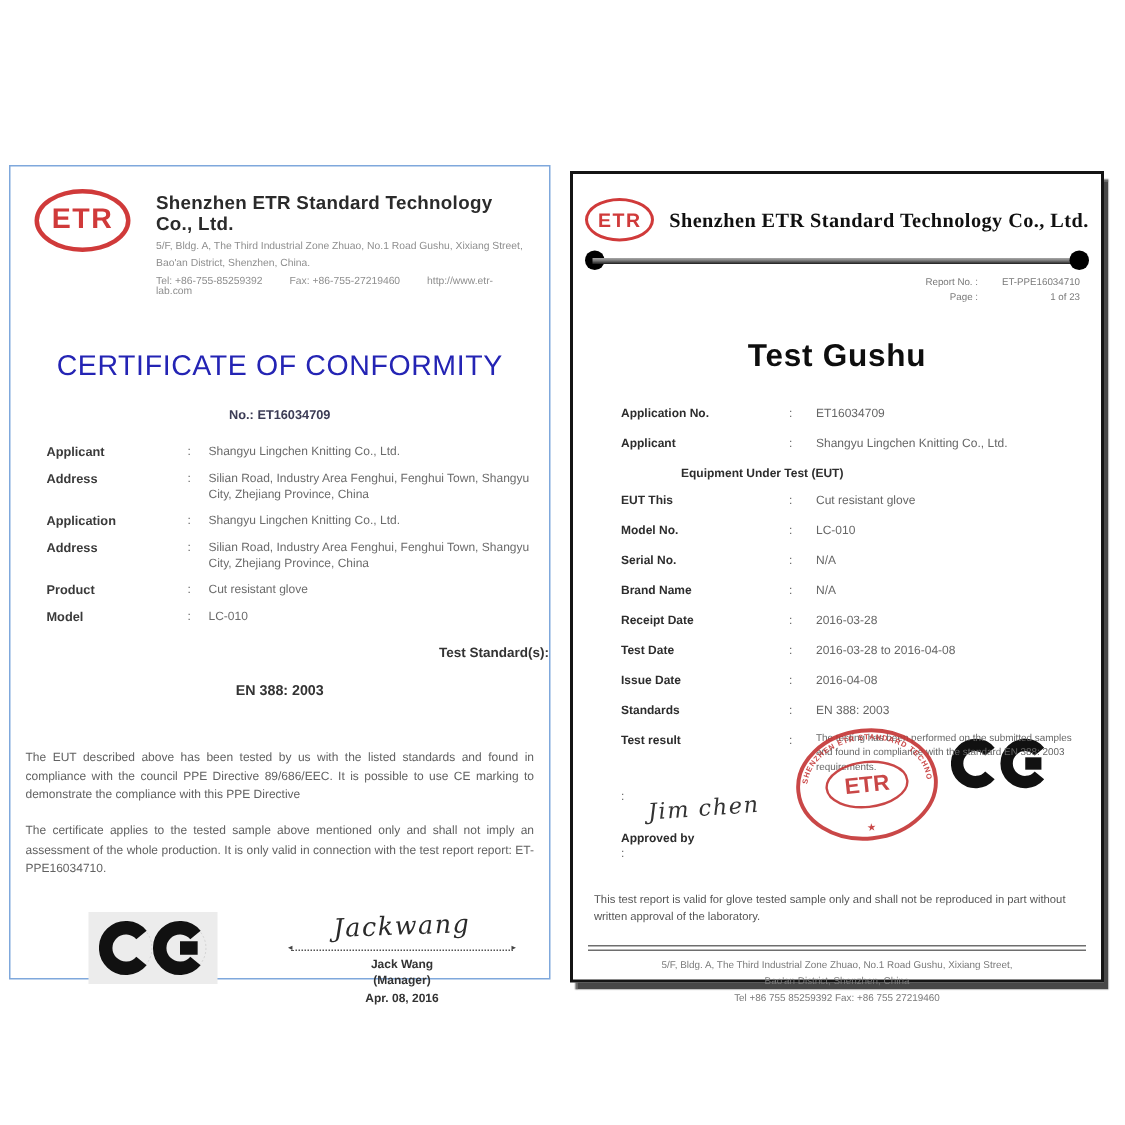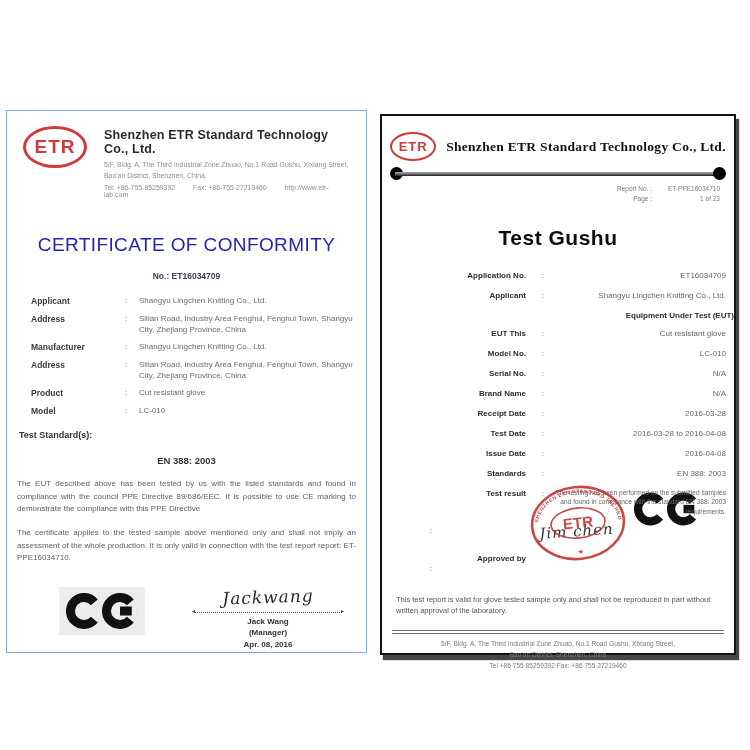--- a/index.html
+++ b/index.html
@@ -21,24 +21,24 @@
   .l-addr { font-size:6.9px; color:#8e8e8e; margin-top:4px; line-height:1.55; }
   .l-contact { font-size:6.9px; color:#8e8e8e; margin-top:3px; }
   .l-contact span { margin-right:16px; }
   .l-title { text-align:center; color:#2424b4; font-weight:normal; font-size:19px; margin-top:36px; letter-spacing:0.4px; }
   .l-no { text-align:center; font-weight:bold; font-size:8.5px; color:#3c3c55; margin-top:15px; }
   .l-fields { margin:15px 0 0 24px; }
   .l-row { display:flex; margin-bottom:7px; line-height:1.3; }
   .l-label { width:94px; font-weight:bold; font-size:8.5px; color:#3a3a3a; }
   .l-colon { width:14px; font-size:8px; color:#666; }
   .l-value { width:218px; font-size:8px; color:#6b6b6b; }
-  .l-standards-label { margin:13px 0 0 12px; font-weight:bold; font-size:9px; color:#333; }
+  .l-standards-label { margin:13px 0 0 12px; font-weight:bold; font-size:9px; color:#333;text-align:right; }
   .l-standard { text-align:center; font-weight:bold; font-size:9.5px; color:#333; margin-top:15px; }
   .l-para { margin:0 10px; font-size:8px; color:#616161; text-align:justify; line-height:1.55; }
-  .l-para.p1 { margin-top:12px; }
+  .l-para.p1 { margin-top:33px; }
   .l-para.p2 { margin-top:12px; }
   .l-bottom { display:flex; justify-content:space-between; align-items:flex-start; margin-top:22px; padding:0 14px 0 52px; }
   .ce-box { width:86px; height:48px; background:#ececec; display:flex; align-items:center; justify-content:center; }
   .sig-block { width:156px; text-align:center; margin-right:6px; }
   .sig-script { font-family:"DejaVu Serif", serif; font-style:italic; font-size:17px; color:#2a2a2a;
                 letter-spacing:1px; transform:rotate(-2deg); }
   .sig-line { position:relative; border-top:1px dotted #555; margin:5px 4px 3px; }
   .sig-line::before { content:"◄"; position:absolute; left:-3px; top:-4.5px; font-size:5px; color:#444; }
   .sig-line::after  { content:"►"; position:absolute; right:-3px; top:-4.5px; font-size:5px; color:#444; }
   .sig-name, .sig-role, .sig-date { font-size:8px; font-weight:bold; color:#333; line-height:1.45; }
@@ -50,21 +50,21 @@
                margin-left:10px; letter-spacing:0.3px; }
   .r-bar { position:relative; height:13px; margin:6px 8px 0; }
   .r-bar-line { position:absolute; left:5px; right:5px; top:5px; height:4px;
                 background:linear-gradient(180deg,#a8a8a8 0%,#777 45%,#1c1c1c 100%); }
   .r-bar-dot { position:absolute; top:0; width:13px; height:13px; border-radius:50%; background:#000; }
   .r-bar-dot.left { left:0; } .r-bar-dot.right { right:0; }
   .r-meta { margin:4px 14px 0 0; }
   .r-meta-row { display:flex; justify-content:flex-end; font-size:6.5px; color:#7a7a7a; line-height:1.55; }
   .r-meta-val { width:68px; text-align:right; }
   .r-title { text-align:center; font-size:21px; font-weight:bold; color:#0e0e0e; margin-top:22px; letter-spacing:0.5px; }
-  .r-fields { margin:21px 0 0 32px; position:relative; z-index:2;text-align:right; }
+  .r-fields { margin:21px 0 0 32px; position:relative; z-index:2; }
   .r-row { display:flex; margin-bottom:9.5px; line-height:1.3; }
   .r-label { width:112px; font-weight:bold; font-size:8px; color:#2d2d2d; }
   .r-colon { width:18px; font-size:8px; color:#666; }
   .r-value { width:182px; font-size:8px; color:#666; }
   .r-section { font-weight:bold; font-size:8px; color:#2d2d2d; margin-bottom:9.5px;padding-left:40px; }
   .r-value.small { font-size:6.6px; line-height:1.45; margin-top:-1px; }
   .r-row.sig-row { height:24px; margin-bottom:4px; }
   .r-row.appr-row { height:32px; margin-bottom:0;flex-direction:column; }
   .r-sig-script { font-family:"DejaVu Serif", serif; font-style:italic; font-size:15px; color:#333;
                   transform:rotate(-4deg); letter-spacing:1px; }
@@ -107,21 +107,21 @@
         <span class="l-label">Applicant</span>
         <span class="l-colon">:</span>
         <span class="l-value">Shangyu Lingchen Knitting Co., Ltd.</span>
       </div>
       <div class="l-row">
         <span class="l-label">Address</span>
         <span class="l-colon">:</span>
         <span class="l-value">Silian Road, Industry Area Fenghui, Fenghui Town, Shangyu City, Zhejiang Province, China</span>
       </div>
       <div class="l-row">
-        <span class="l-label">Manufacturer</span>
+        <span class="l-label">Application</span>
         <span class="l-colon">:</span>
         <span class="l-value">Shangyu Lingchen Knitting Co., Ltd.</span>
       </div>
       <div class="l-row">
         <span class="l-label">Address</span>
         <span class="l-colon">:</span>
         <span class="l-value">Silian Road, Industry Area Fenghui, Fenghui Town, Shangyu City, Zhejiang Province, China</span>
       </div>
       <div class="l-row">
         <span class="l-label">Product</span>

